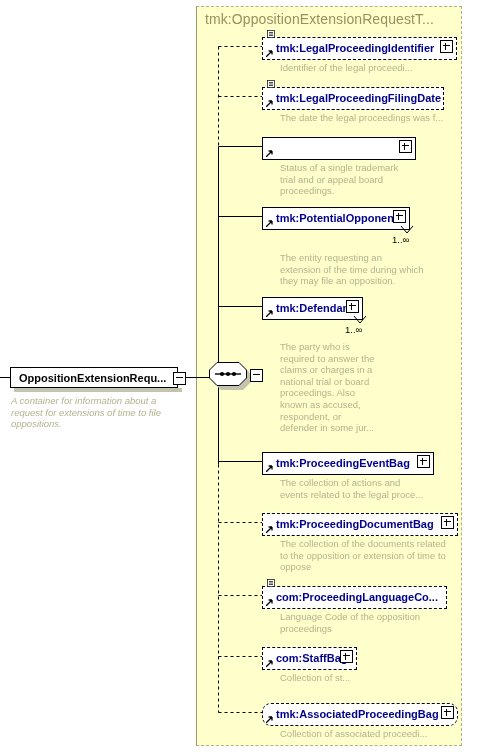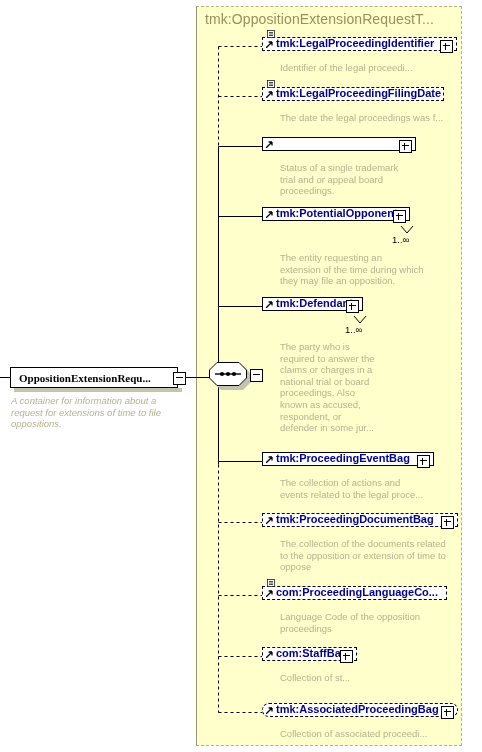--- a/index.html
+++ b/index.html
@@ -49,24 +49,24 @@
     position: absolute;
     left: 0; top: 0;
     width: 482px; height: 752px;
     pointer-events: none;
   }
 
   
   .node {
     position: absolute;
     box-sizing: border-box;
-    height: 14px;
+    height: 23px;
     background: #ffffff;
     display: flex;
-    align-items: flex-start;
+    align-items: center;
     white-space: nowrap;
   }
   .node .shadow {
     position: absolute;
     left: 4px;
     top: 19px;
     height: 4px;
     background: #c4c4ae;
     z-index: -1;
   }
@@ -172,21 +172,20 @@
     border: 1px solid #000;
     box-sizing: border-box;
     display: flex;
     align-items: center;
   }
   .root-node .root-label {
     font-size: 11px;
     font-weight: bold;
     color: #000000;
     padding-left: 8px;
-    font-family: Liberation Serif, serif;
   }
   .root-shadow {
     position: absolute;
     left: 14px;
     top: 388px;
     width: 168px;
     height: 4px;
     background: #c4c4ae;
   }
 

